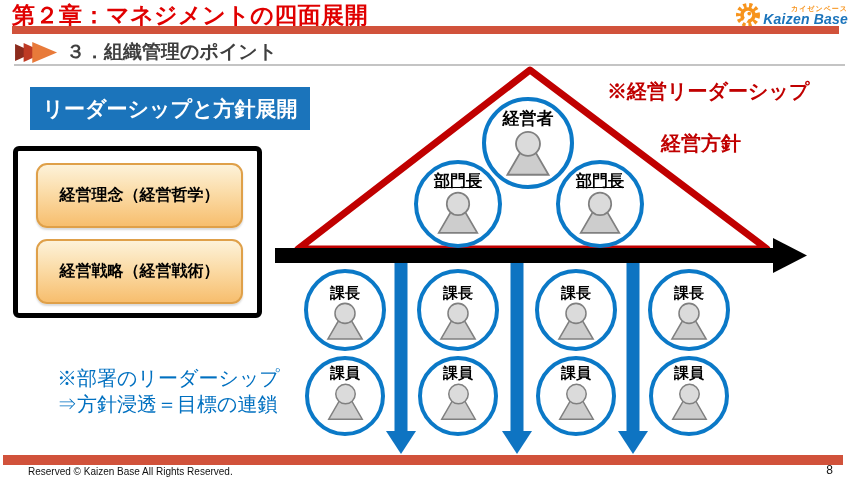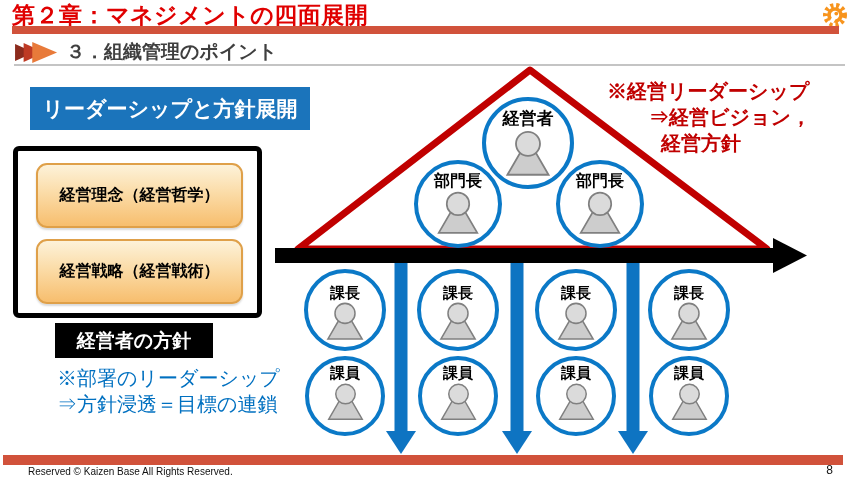--- a/index.html
+++ b/index.html
@@ -38,21 +38,21 @@
   .exec-note{color:#C00000;font-size:20px;font-weight:800;white-space:nowrap;}
 
   
   .org-under,.org-over{position:absolute;left:0;top:0;width:853px;height:480px;pointer-events:none;}
   .org-under{z-index:1;}
   .circle{position:absolute;z-index:2;background:#fff;border:4px solid #0B79C7;border-radius:50%;
     display:flex;flex-direction:column;align-items:center;}
   .circle .plabel{font-weight:800;color:#000;white-space:nowrap;line-height:1.1;}
   .c-lg{width:92px;height:92px;padding-top:9px;}
   .c-lg .plabel{font-size:17px;}
-  .c-md{width:88px;height:88px;padding-top:8px;}
+  .c-md{width:88px;height:88px;padding-top:8px;text-decoration:underline;}
   .c-md .plabel{font-size:16px;}
   .c-sm{width:82px;height:82px;padding-top:6px;justify-content:center;}
   .c-sm .plabel{font-size:15px;}
   .c-xs{width:80px;height:80px;padding-top:5px;}
   .c-xs .plabel{font-size:15px;text-align:right;}
   .person-slot{display:block;}
   .c-lg .person-slot{width:58px;height:48px;}
   .c-md .person-slot{width:54px;height:45px;}
   .c-sm .person-slot{width:48px;height:40px;}
   .c-xs .person-slot{width:47px;height:39px;}
@@ -72,48 +72,50 @@
   <div class="chapter-title">第２章：マネジメントの四面展開</div>
 
   <div class="logo">
     <svg width="26" height="26" viewBox="0 0 26 26">
       <circle cx="13" cy="13" r="9.5" fill="none" stroke="#F7941D" stroke-width="5" stroke-dasharray="3 2.7"></circle>
       <circle cx="13" cy="13" r="7.8" fill="#F7941D"></circle>
       <circle cx="13" cy="13" r="4.2" fill="#fff"></circle>
       <rect x="11.5" y="15.5" width="4" height="6" fill="#fff" transform="rotate(30 13 13)"></rect>
       <circle cx="14.3" cy="11.6" r="1.9" fill="#F7941D"></circle>
     </svg>
+    <span class="logo-text">
+      <span class="logo-kana">カイゼンベース</span>
+      <span class="logo-brand">Kaizen Base</span>
+    </span>
   </div>
 
   <div class="title-bar"></div>
 
   <div class="section-row">
     <svg width="44" height="21" viewBox="0 0 46 22">
       <polygon points="0,2 0,20 20,11" fill="#8C2B1D"></polygon>
       <polygon points="9,1 9,21 31,11" fill="#BE3A24"></polygon>
       <polygon points="18,0 18,22 44,11" fill="#E87A3A"></polygon>
     </svg>
     <span class="section-title">３．組織管理のポイント</span>
   </div>
   <div class="section-line"></div>
 
   <div class="lead-box">リーダーシップと方針展開</div>
 
   <div class="policy-frame"></div>
   <div class="orange-box b1">経営理念（経営哲学）</div>
   <div class="orange-box b2">経営戦略（経営戦術）</div>
-  <div class="policy-caption">経営者の方針</div>
 
   <div class="note-dept">
     <div>※部署のリーダーシップ</div>
     <div>⇒方針浸透＝目標の連鎖</div>
   </div>
 
   <div class="exec-note exec-l1">※経営リーダーシップ</div>
-  <div class="exec-note exec-l2">⇒経営ビジョン，</div>
   <div class="exec-note exec-l3">経営方針</div>
 
   <svg class="org-under" viewBox="0 0 853 480">
     <polygon points="530,70 298,249 767,249" fill="none" stroke="#C00000" stroke-width="7" stroke-linejoin="round"></polygon>
   </svg>
 
   <div class="circle c-lg" style="left:482px;top:97px;">
     <span class="plabel">経営者</span>
     <span class="person-slot">
   <svg viewBox="0 0 48 42" preserveAspectRatio="xMidYMid meet">

